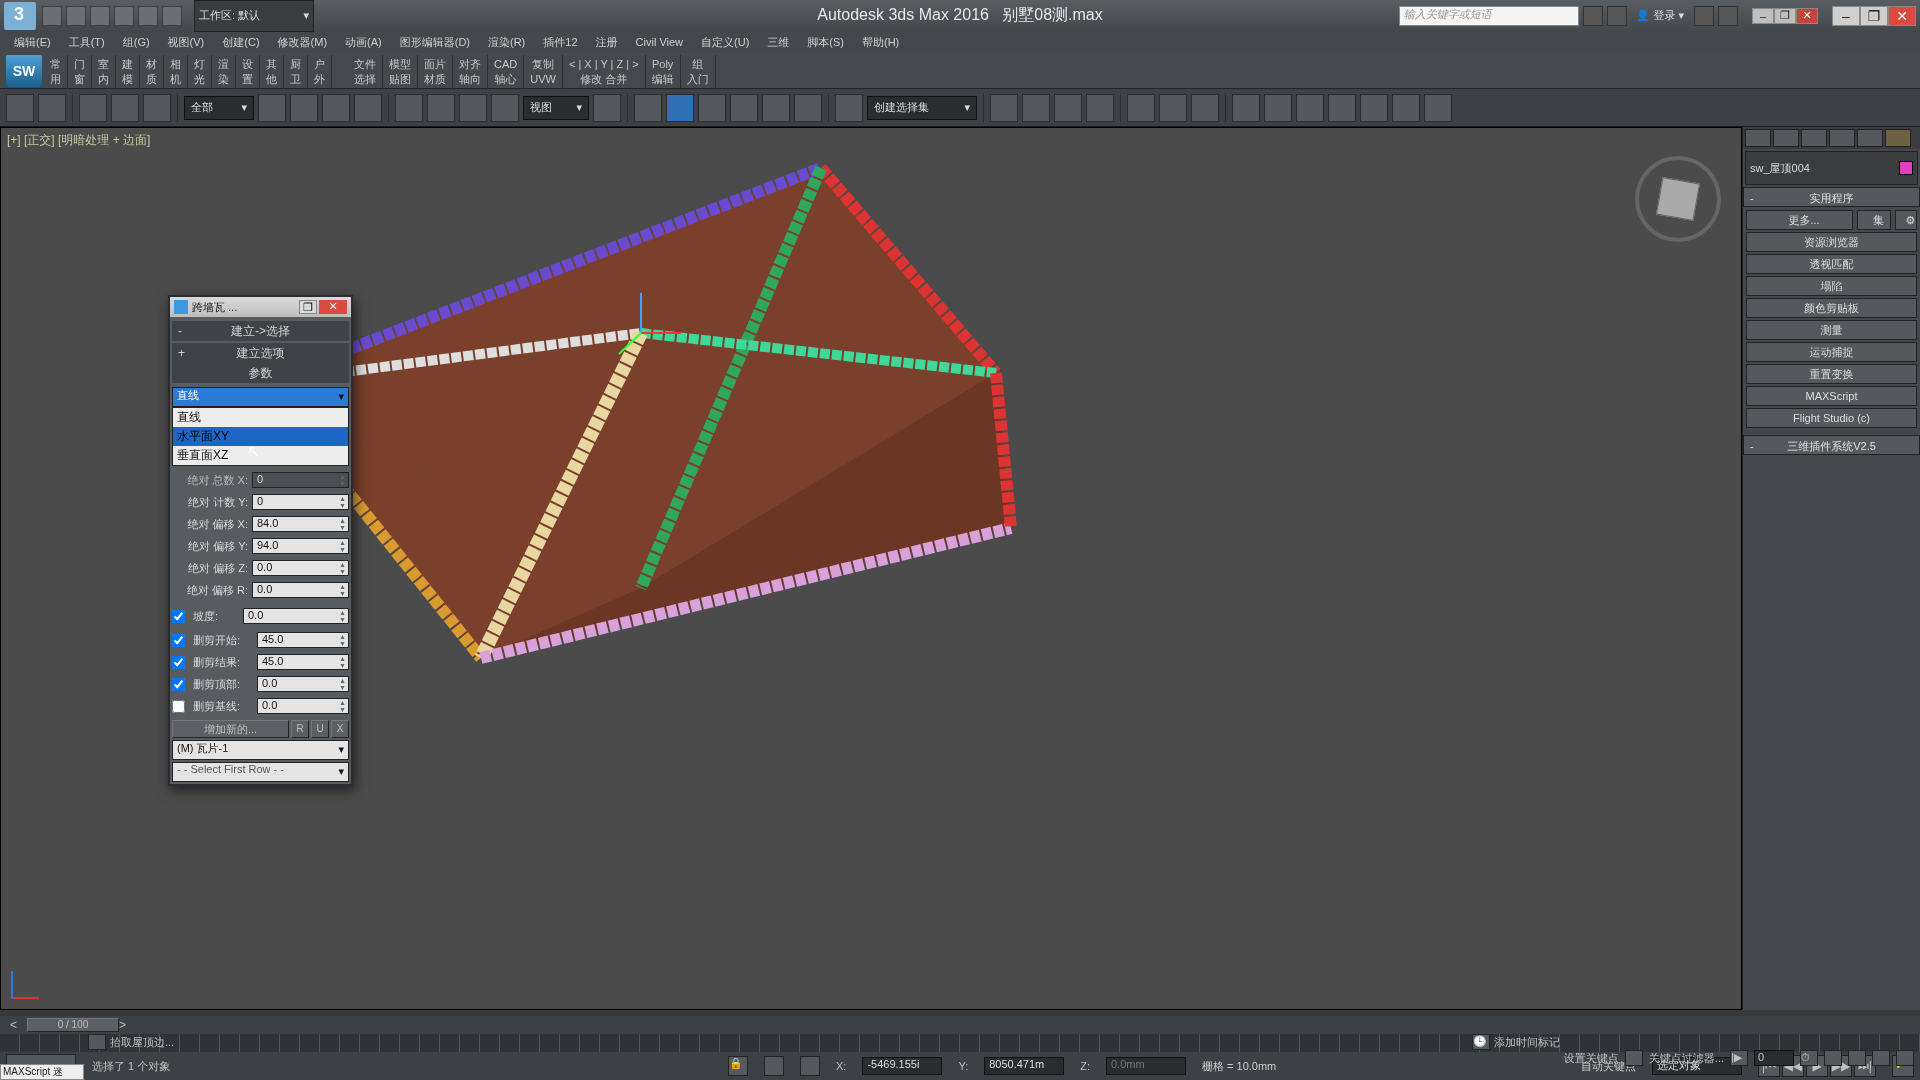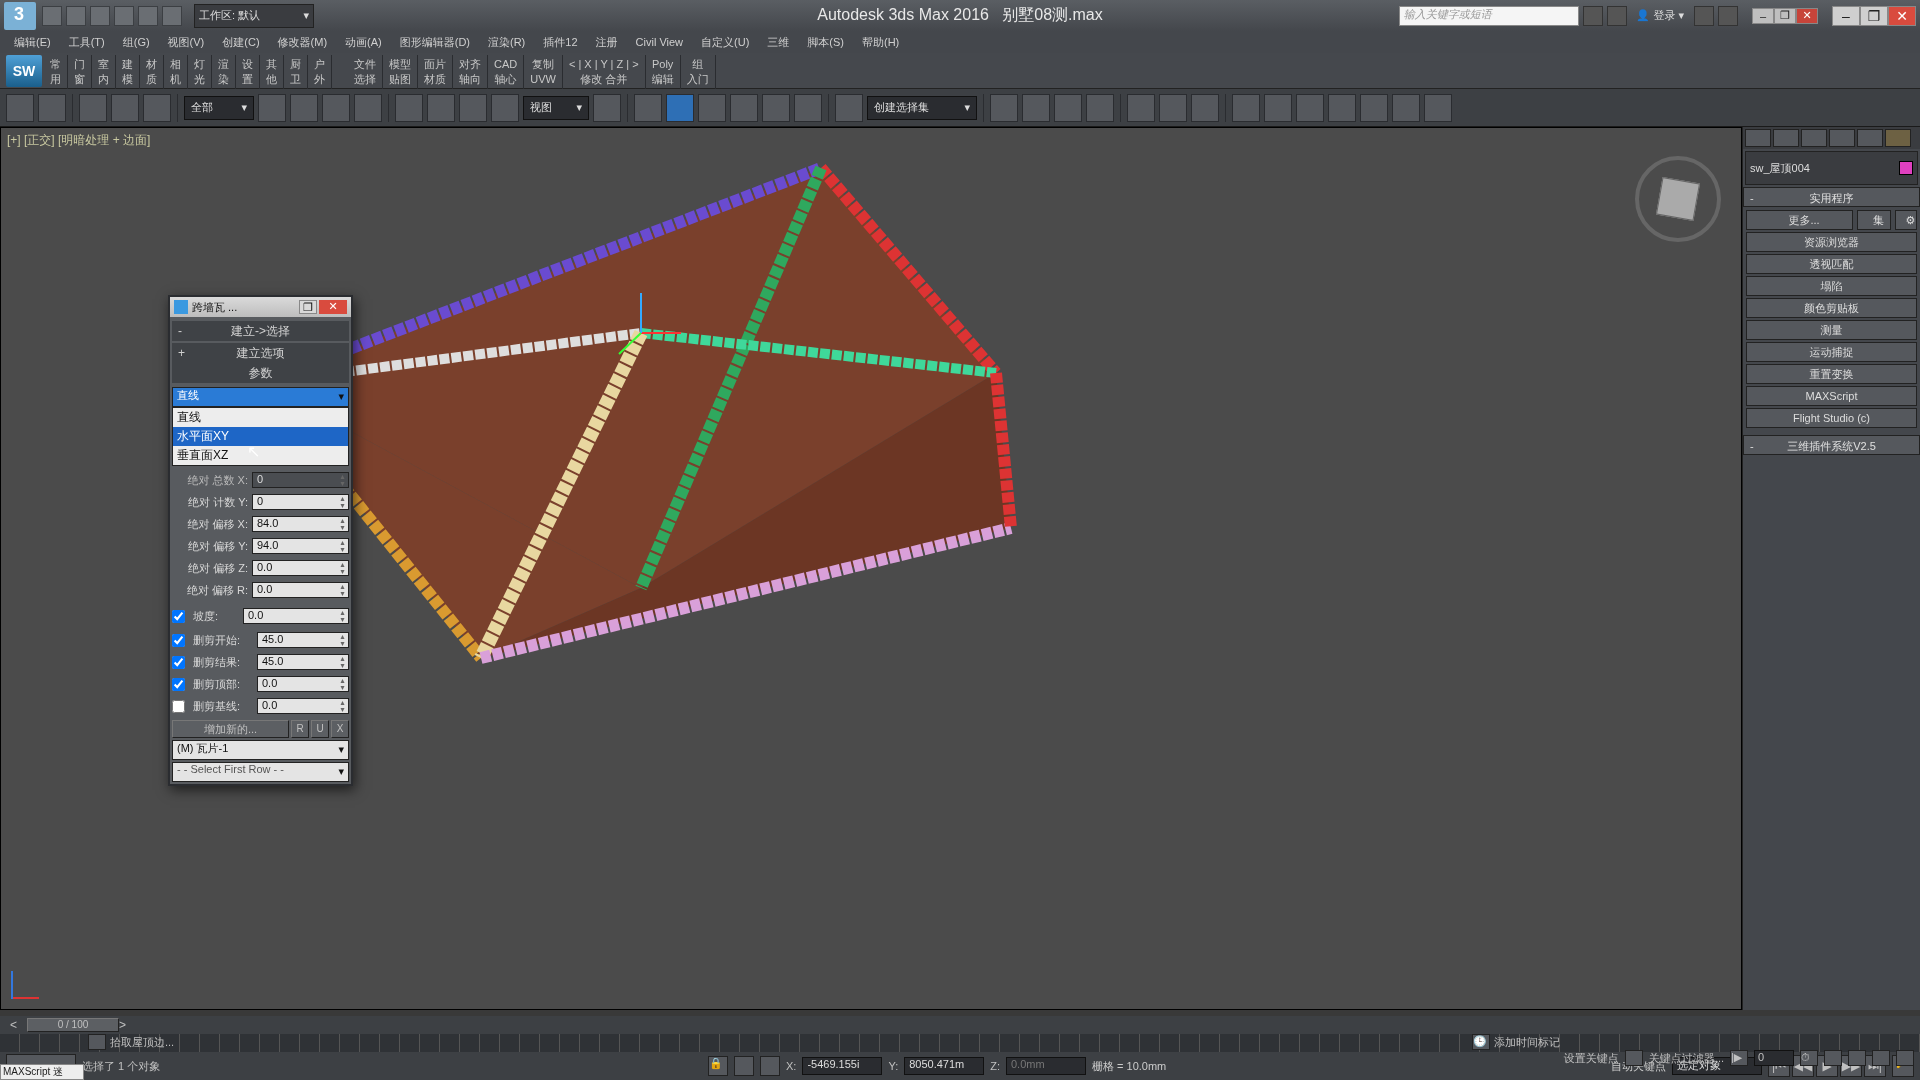--- a/index.html
+++ b/index.html
@@ -5,21 +5,21 @@
 * { margin: 0; padding: 0; box-sizing: border-box; font-family: "Microsoft YaHei", "SimSun", Arial, sans-serif; -webkit-user-select: none; user-select: none; }
 body { background: #393939; color: #c0c0c0; font-size: 11px; width: 1920px; height: 1080px; overflow: hidden; position: relative; }
 
 
 .titlebar { height: 31px; background: linear-gradient(#5a5e63,#44474c); display: flex; align-items: center; padding: 0 4px; }
 .titlebar .appicon { width: 32px; height: 28px; background: #7bb1d6; border-radius: 2px; position: relative; }
 .titlebar .appicon::after { content: "3"; color: #fff; font-size: 18px; font-weight: bold; position: absolute; left: 10px; top: 2px; }
 .titlebar .qat { display: flex; gap: 4px; margin-left: 6px; }
 .titlebar .qat .ico { width: 20px; height: 20px; background: #6a6e73; border: 1px solid #3c3f43; }
 .titlebar .ws { margin-left: 12px; display: flex; align-items: center; }
-.titlebar .ws .wsdrop { width: 120px; height: 24px; background: #3a3c40; border: 1px solid #222; color: #ddd; padding: 0 4px; display: flex; align-items: center; justify-content: space-between; }
+.titlebar .ws .wsdrop { width: 120px; height: 32px; background: #3a3c40; border: 1px solid #222; color: #ddd; padding: 0 4px; display: flex; align-items: center; justify-content: space-between; }
 .titlebar .center { position: absolute; left: 50%; transform: translateX(-50%); color: #e8e8e8; font-size: 16px; }
 .titlebar .rightgroup { margin-left: auto; display: flex; gap: 4px; align-items: center; }
 .titlebar .search { width: 180px; height: 20px; background: #f5f5f5; color: #999; font-style: italic; padding: 0 4px; border: 1px solid #888; }
 .titlebar .rbtn { width: 20px; height: 20px; background: #555; border: 1px solid #333; }
 .titlebar .text { color: #ddd; padding: 0 6px; }
 .winctrls { display: flex; margin-left: 10px; }
 .winctrls .wbtn { width: 28px; height: 20px; background: #cfcfcf; border: 1px solid #888; display: flex; align-items: center; justify-content: center; font-size: 14px; color: #222; }
 .winctrls .wbtn.close { background: #d94b3e; color: #fff; }
 .winctrls.inner .wbtn { width: 22px; height: 16px; font-size: 11px; background: #bfbfbf; }
 .winctrls.inner .wbtn.close { background: #c7443a; }
@@ -79,39 +79,39 @@
 .dialog .body { padding: 2px; background: #585b5f; }
 .dialog .rollh { height: 20px; background: #3f4246; color: #d0d0d0; text-align: center; line-height: 20px; margin-top: 2px; position: relative; font-size: 12px; }
 .dialog .rollh .pm { position: absolute; left: 6px; }
 .dialog .btn { height: 24px; background: #5c5f63; border: 1px outset #777; text-align: center; line-height: 22px; color: #d8d8d8; margin-top: 2px; }
 .dialog .btn.sel { background: #1e88e0; color: #fff; border: 1px solid #0a4f9c; }
 .dialog .combo { height: 20px; background: #e8e8e8; color: #111; border: 1px solid #222; padding: 0 4px; position: relative; margin-top: 4px; }
 .dialog .combo.hl { background: #2a7bd6; color: #fff; }
 .dialog .combo::after { content: "▾"; position: absolute; right: 4px; top: 2px; color: #111; }
 .dialog .droplist { background: #ededed; color: #111; border: 1px solid #222; }
 .dialog .droplist .opt { padding: 1px 4px; font-size: 12px; }
-.dialog .droplist .opt.sel { background: #1e66c6; color: #ffffff; }
+.dialog .droplist .opt.sel { background: #1e66c6; color: #000000; }
 .dialog .cursor { position: absolute; left: 74px; top: 34px; font-size: 16px; color: #fff; }
 .dialog .param { display: flex; align-items: center; height: 20px; margin-top: 2px; gap: 4px; }
 .dialog .param .lab { width: 76px; text-align: right; color: #bbb; }
 .dialog .param .lab.on { color: #d8d8d8; }
 .dialog .param .spin { flex: 1; height: 16px; background: #4a4d51; border: 1px solid #222; color: #ddd; padding: 0 4px; position: relative; font-size: 11px; }
 .dialog .param .spin.on { background: #e4e4e4; color: #111; }
 .dialog .param .spin::after { content: "▴▾"; position: absolute; right: 2px; top: -1px; font-size: 8px; line-height: 8px; color: #666; letter-spacing: -2px; writing-mode: vertical-rl; }
 .dialog .param input[type=checkbox] { margin-right: 4px; }
 .dialog .addrow { display: flex; gap: 2px; margin-top: 4px; }
 .dialog .addrow .ad { flex: 1; height: 18px; background: #5c5f63; border: 1px outset #777; font-size: 11px; text-align: center; line-height: 16px; }
 .dialog .sqbtn { width: 18px; height: 18px; background: #5c5f63; border: 1px outset #777; text-align: center; font-size: 10px; line-height: 16px; }
 
 
 .tslider { position: absolute; left: 0; right: 0; bottom: 46px; height: 18px; background: #3d4044; display: flex; align-items: center; }
 .tslider .thumb { width: 92px; height: 14px; background: #5c5f63; border: 1px outset #777; margin-left: 10px; text-align: center; font-size: 10px; }
 .timeline { position: absolute; left: 0; right: 0; bottom: 28px; height: 18px; background: #2f3236; color: #aaa; font-size: 9px; display: flex; align-items: flex-end; padding-left: 90px; }
 .timeline.ticks { background: repeating-linear-gradient(90deg,#2f3236,#2f3236 19px,#555 19px,#555 20px); }
-.status { position: absolute; left: 0; right: 0; bottom: 0; height: 28px; background: #3d4044; display: flex; align-items: center; gap: 6px; padding: 0 6px; font-size: 11px; }
+.status { position: absolute; left: 0; right: 0; bottom: 0; height: 28px; background: #3d4044; display: flex; align-items: center; gap: 16px; padding: 0 6px; font-size: 11px; }
 .status .key { width: 70px; height: 24px; background: #55585d; border: 1px solid #222; }
 .status .msg { width: 620px; }
 .status .coord { width: 80px; height: 18px; background: #2a2c30; border: 1px solid #111; padding: 0 4px; color: #ddd; }
 .status .coord.off { color: #777; }
 .status .play { display: flex; gap: 2px; margin-left: auto; }
 .status .play .pb { width: 22px; height: 22px; background: #55585d; border: 1px solid #222; text-align: center; line-height: 20px; font-size: 12px; }
 .status .lbl { color: #ccc; }
 .status .sdrop { height: 18px; width: 90px; background: #2a2c30; border: 1px solid #111; color: #ddd; padding: 0 4px; }
 .maxscript { position: absolute; left: 0; bottom: 0; width: 84px; height: 16px; background: #eee; color: #222; font-size: 10px; padding: 0 2px; border: 1px solid #888; }
 </style>

